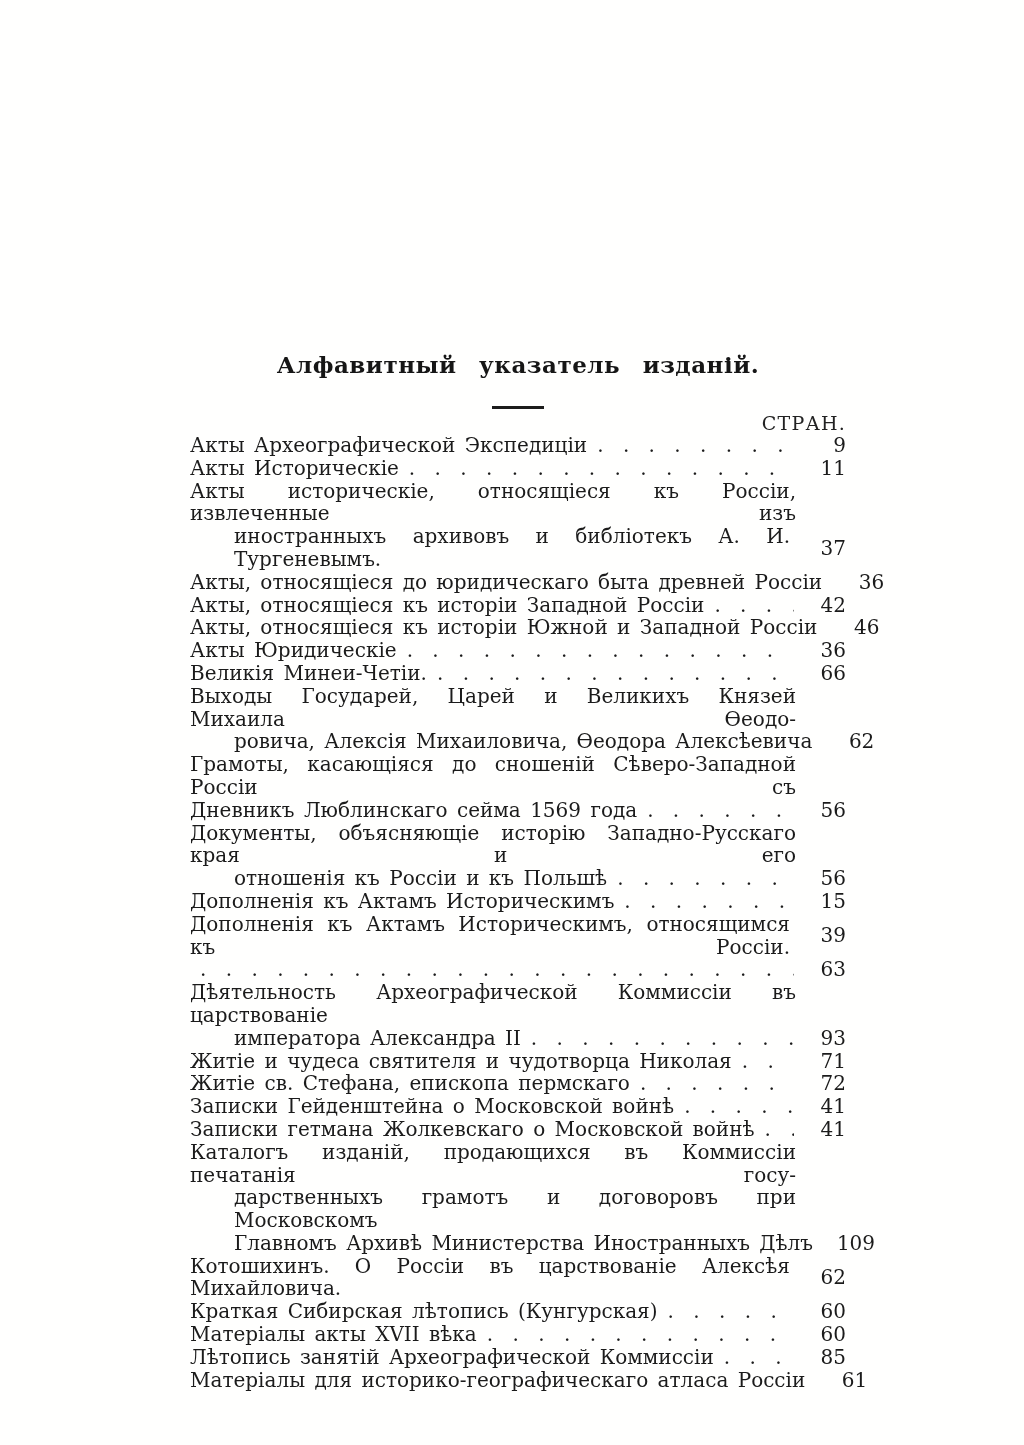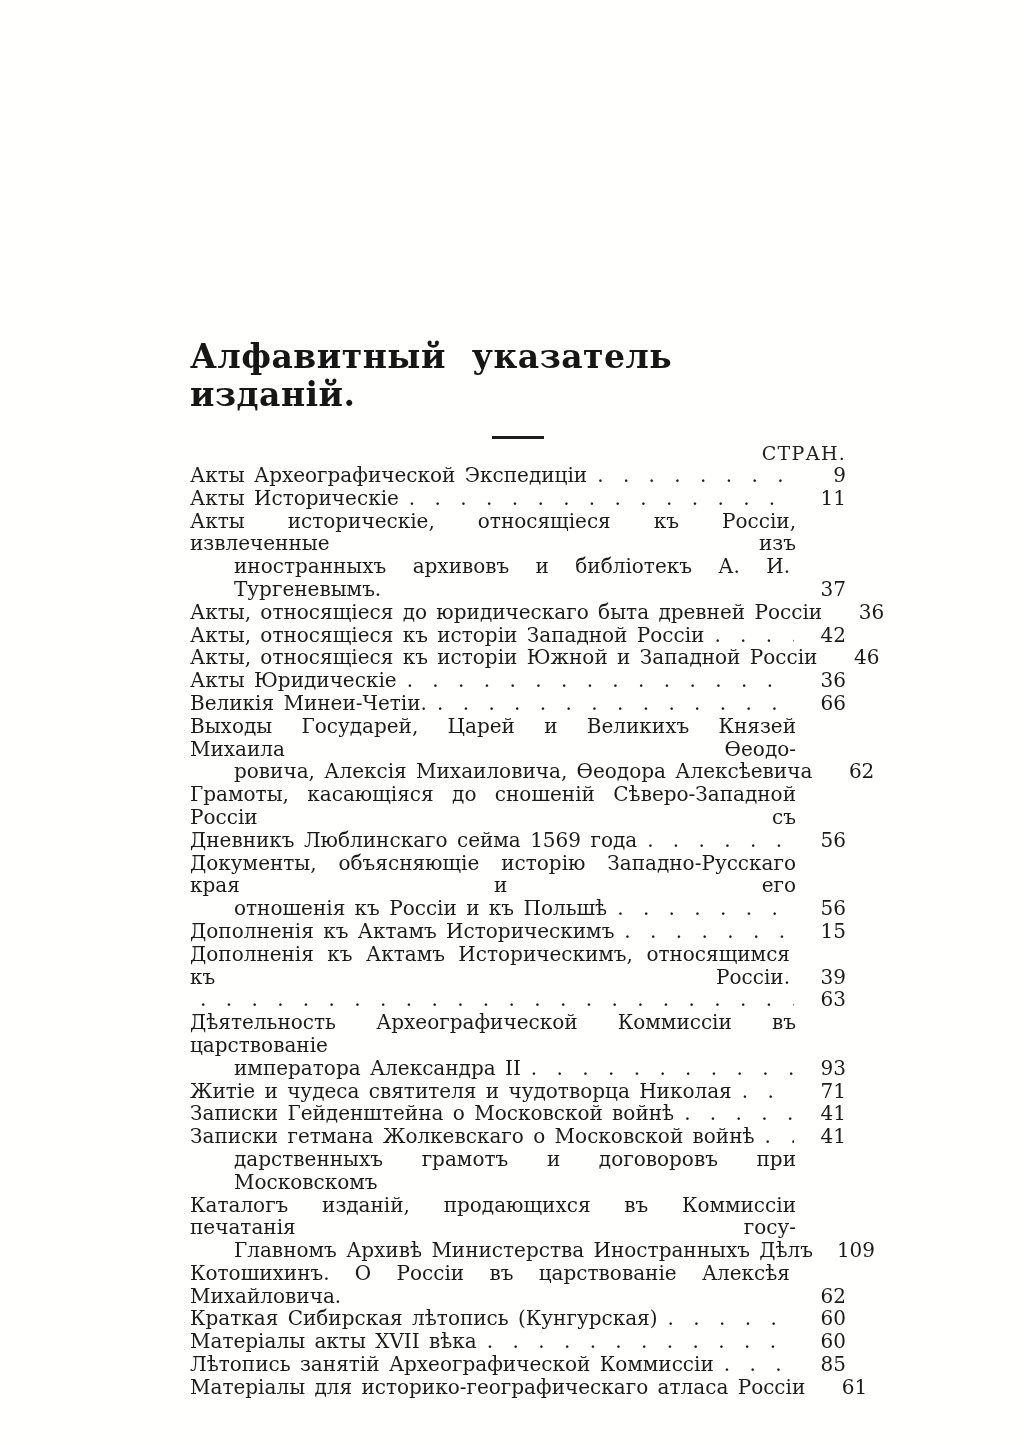--- a/index.html
+++ b/index.html
@@ -15,24 +15,25 @@
     width: 1024px; height: 1445px;
     background: #fffffe;
     overflow: hidden;
   }
   .content {
     position: absolute;
     left: 190px; top: 338px;
     width: 656px;
   }
   .title {
-    margin: 0;
-    font-size: 33px;
+    margin: 8px;
+    font-size: 23px;
     font-weight: 700;
     line-height: 38px;
+    text-align: center;
     word-spacing: 14px;
     letter-spacing: 0.5px;
     color: #161616;
   }
   .rule {
     width: 52px; height: 3px;
     background: #1c1c1c;
     margin: 22px auto 0 auto;
   }
   .col-header {
@@ -52,21 +53,21 @@
   .entry { margin: 0; }
   .pre-line {
     text-align: justify;
     text-align-last: justify;
     padding-right: 50px;
     white-space: normal;
   }
   .pre-line.ind, .lbl.ind { padding-left: 44px; }
   .last-line {
     display: flex;
-    align-items: flex-end;
+    align-items: center;
   }
   .lbl { white-space: nowrap; }
   .lbl.stretch {
     flex: 1;
     white-space: normal;
     text-align: justify;
     text-align-last: justify;
     margin-right: 10px;
   }
   .dots {
@@ -206,35 +207,42 @@
         </div>
         <div class="entry">
           <div class="last-line">
             <span class="lbl">Житіе и чудеса святителя и чудотворца Николая</span>
             <span class="dots"></span>
             <span class="num">71</span>
           </div>
         </div>
         <div class="entry">
           <div class="last-line">
+            <span class="lbl">Житіе св. Стефана, епископа пермскаго</span>
+            <span class="dots"></span>
+            <span class="num">72</span>
+          </div>
+        </div>
+        <div class="entry">
+          <div class="last-line">
             <span class="lbl">Записки Гейденштейна о Московской войнѣ</span>
             <span class="dots"></span>
             <span class="num">41</span>
           </div>
         </div>
         <div class="entry">
           <div class="last-line">
             <span class="lbl">Записки гетмана Жолкевскаго о Московской войнѣ</span>
             <span class="dots"></span>
             <span class="num">41</span>
           </div>
         </div>
         <div class="entry">
+          <div class="pre-line">Каталогъ изданій, продающихся въ Коммиссіи печатанія госу-</div>
           <div class="pre-line ind">дарственныхъ грамотъ и договоровъ при Московскомъ</div>
-          <div class="pre-line">Каталогъ изданій, продающихся въ Коммиссіи печатанія госу-</div>
           <div class="last-line">
             <span class="lbl ind">Главномъ Архивѣ Министерства Иностранныхъ Дѣлъ</span>
             <span class="dots"></span>
             <span class="num">109</span>
           </div>
         </div>
         <div class="entry">
           <div class="last-line">
             <span class="lbl stretch">Котошихинъ. О Россіи въ царствованіе Алексѣя Михайловича.</span>
             <span class="num">62</span>

